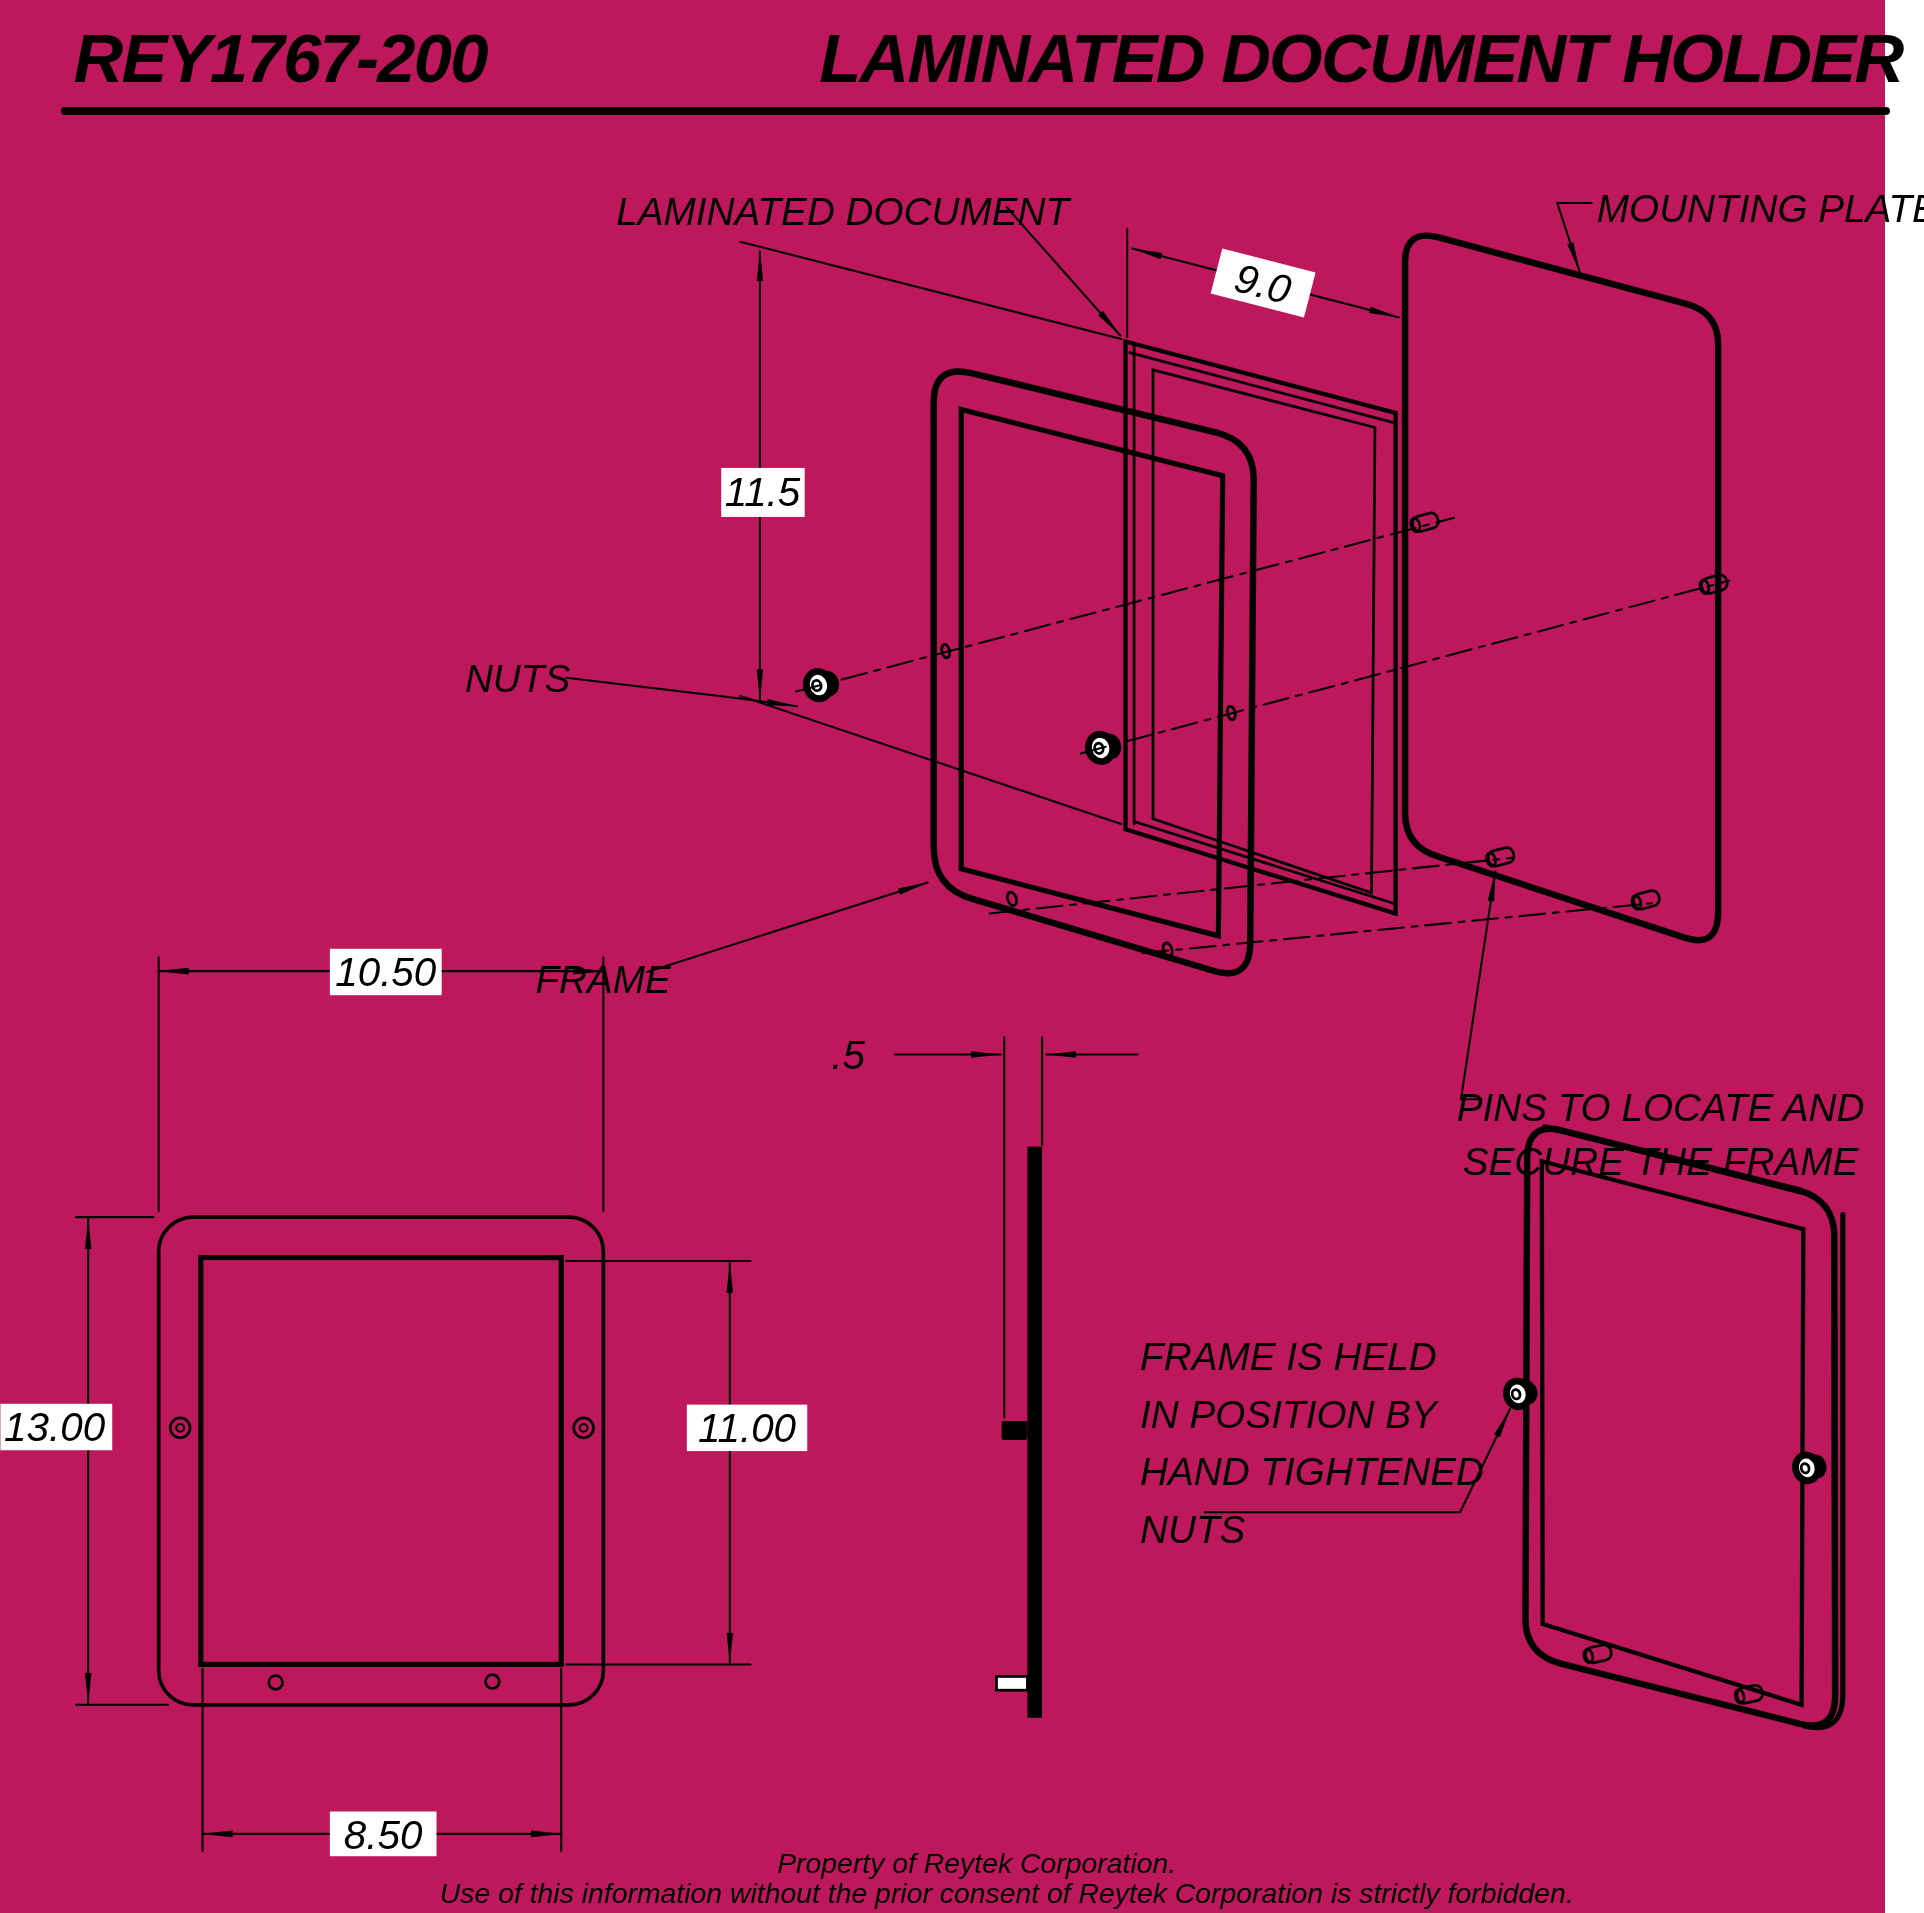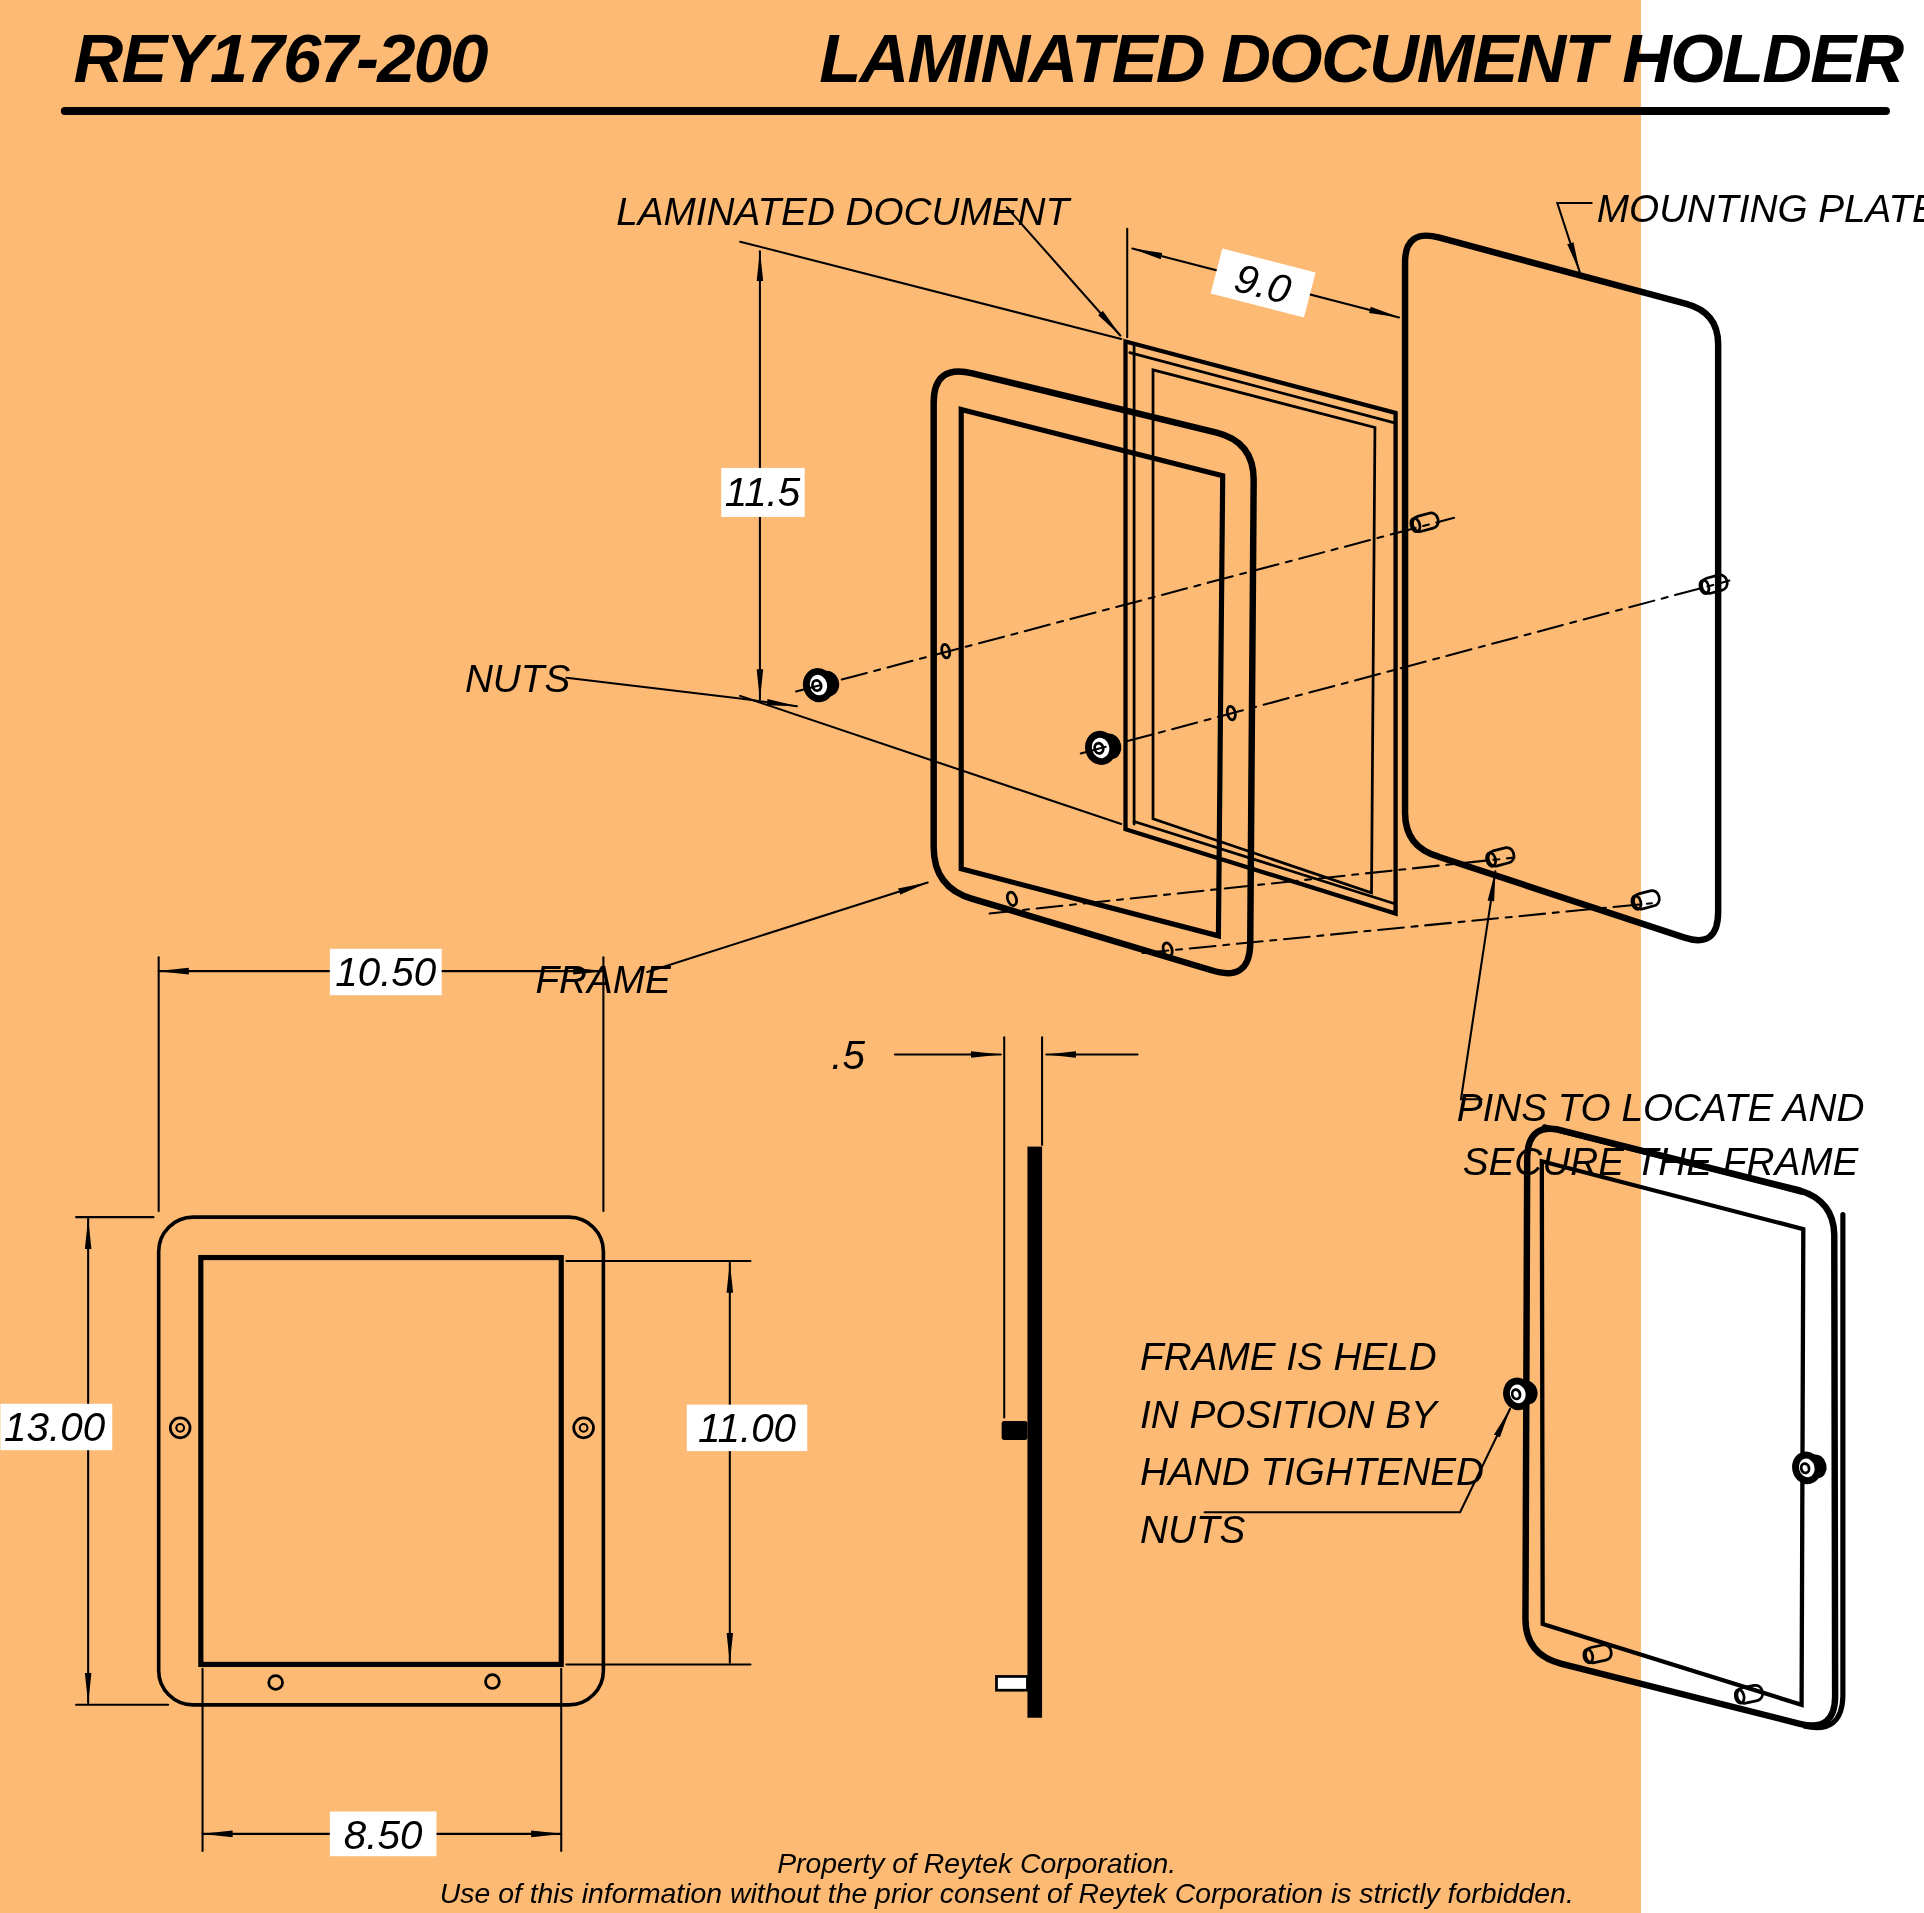--- a/index.html
+++ b/index.html
@@ -1,16 +1,16 @@
 <!DOCTYPE html>
 <html style="font-size:13.8px"><head>
 <meta charset="utf-8">
 <style>
   html,body { margin:0; padding:0; background:#ffffff; }
-  .page { width:1641px; height:1913px; position:relative; background:#fdba74; }
+  .page { width:1885px; height:1913px; position:relative; background:#be185d; }
   svg { display:block; }
   svg text { font-family:"Liberation Sans", sans-serif; font-style:italic; fill:#000; }
   .t-header { font-size:80px; font-weight:bold; letter-spacing:-2px; }
   .t-label  { font-size:45px; }
   .t-dim    { font-size:47px; }
   .t-note   { font-size:45px; }
   .t-footer { font-size:33px; }
   .ln  { stroke:#000; fill:none; stroke-linecap:round; }
   .w2  { stroke-width:2.4; }
   .w3  { stroke-width:3.2; }

